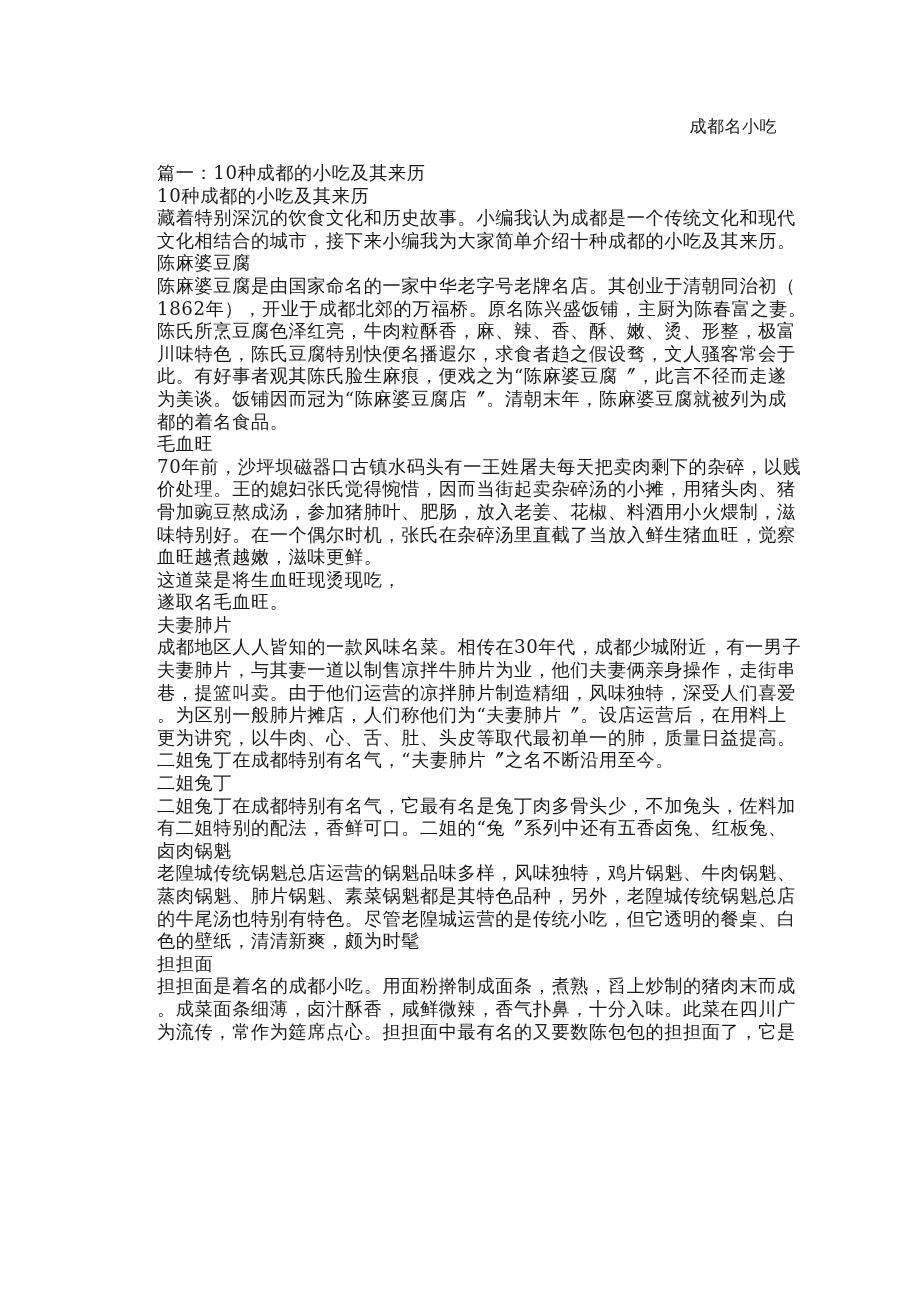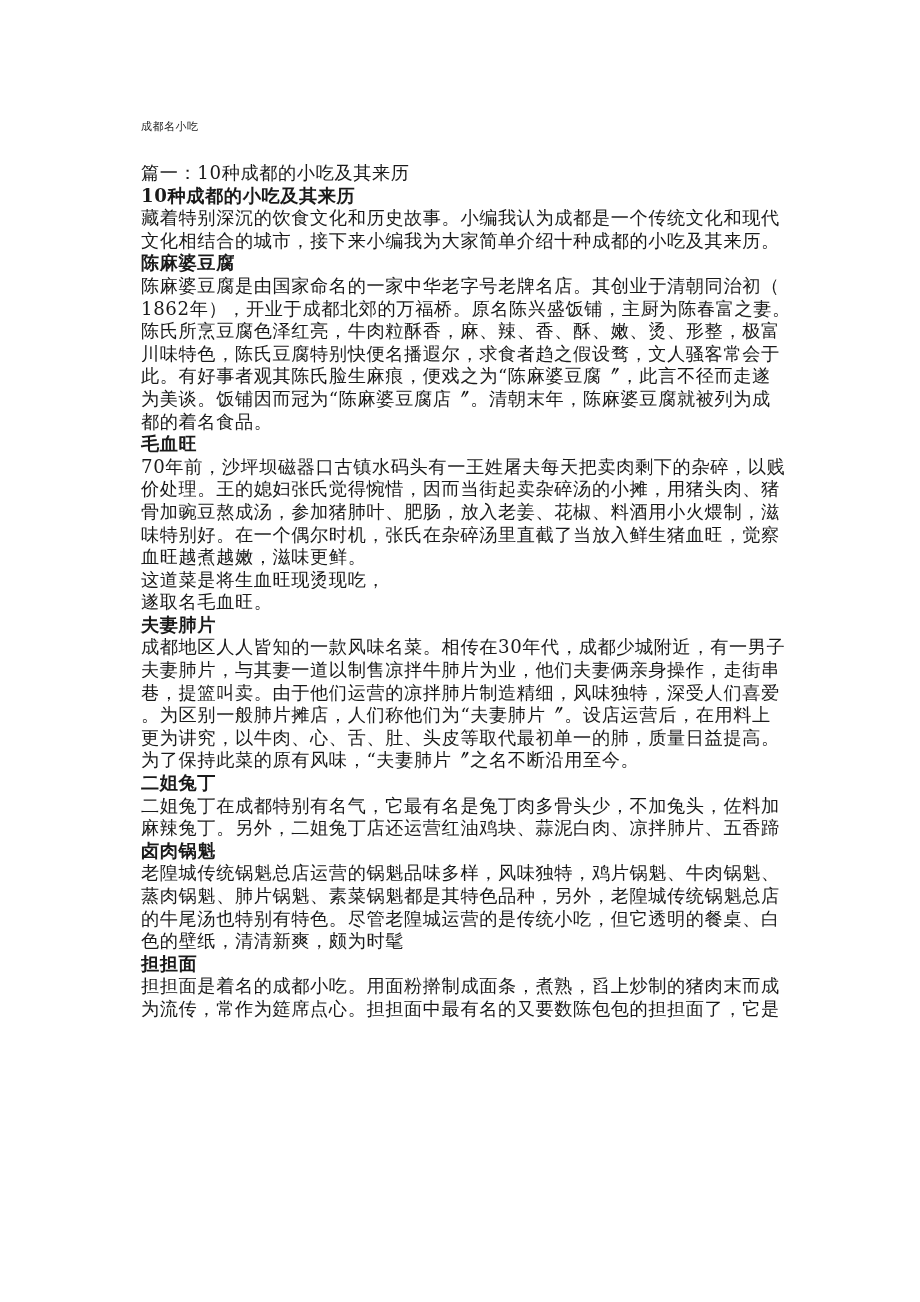--- a/index.html
+++ b/index.html
@@ -15,37 +15,39 @@
       font-family: "DejaVu Serif", "Liberation Serif", serif;
       color: #1a1a1a;
     }
     .page {
       position: absolute;
       left: 141px;
       top: 116px;
       width: 636px;
     }
     .doc-title {
-      text-align: left;
-      font-size: 11px;
+      text-align: right;
+      font-size: 17px;
       line-height: 22px;
       height: 22px;
       margin: 0 0 24px 0;
       font-weight: normal;
       letter-spacing: 0.5px;
+      font-family: Liberation Serif, serif;
     }
     .line {
       font-size: 18.2px;
       line-height: 22.6px;
       height: 22.6px;
       white-space: nowrap;
       letter-spacing: 0.6px;
+      margin-left: 16px;
     }
     .heading {
-      font-weight: bold;
+      font-weight: normal;
     }
   </style>
 </head>
 <body>
 
 <div class="page">
   <div class="doc-title">成都名小吃</div>
   <div>
     <div class="line">篇一：10种成都的小吃及其来历</div>
     <div class="line heading">10种成都的小吃及其来历</div>
@@ -69,29 +71,30 @@
     <div class="line">血旺越煮越嫩，滋味更鲜。</div>
     <div class="line">这道菜是将生血旺现烫现吃，</div>
     <div class="line">遂取名毛血旺。</div>
 
     <div class="line heading">夫妻肺片</div>
     <div class="line">成都地区人人皆知的一款风味名菜。相传在30年代，成都少城附近，有一男子</div>
     <div class="line">夫妻肺片，与其妻一道以制售凉拌牛肺片为业，他们夫妻俩亲身操作，走街串</div>
     <div class="line">巷，提篮叫卖。由于他们运营的凉拌肺片制造精细，风味独特，深受人们喜爱</div>
     <div class="line">。为区别一般肺片摊店，人们称他们为“夫妻肺片〞。设店运营后，在用料上</div>
     <div class="line">更为讲究，以牛肉、心、舌、肚、头皮等取代最初单一的肺，质量日益提高。</div>
-    <div class="line">为了保持此菜的原有风味，“夫妻肺片〞之名不断沿用至今。</div>
+    <div class="line">二姐兔丁在成都特别有名气，“夫妻肺片〞之名不断沿用至今。</div>
 
     <div class="line heading">二姐兔丁</div>
     <div class="line">二姐兔丁在成都特别有名气，它最有名是兔丁肉多骨头少，不加兔头，佐料加</div>
-    <div class="line">麻辣兔丁。另外，二姐兔丁店还运营红油鸡块、蒜泥白肉、凉拌肺片、五香蹄</div>
+    <div class="line">有二姐特别的配法，香鲜可口。二姐的“兔〞系列中还有五香卤兔、红板兔、</div>
 
     <div class="line heading">卤肉锅魁</div>
     <div class="line">老隍城传统锅魁总店运营的锅魁品味多样，风味独特，鸡片锅魁、牛肉锅魁、</div>
     <div class="line">蒸肉锅魁、肺片锅魁、素菜锅魁都是其特色品种，另外，老隍城传统锅魁总店</div>
     <div class="line">的牛尾汤也特别有特色。尽管老隍城运营的是传统小吃，但它透明的餐桌、白</div>
     <div class="line">色的壁纸，清清新爽，颇为时髦</div>
 
     <div class="line heading">担担面</div>
     <div class="line">担担面是着名的成都小吃。用面粉擀制成面条，煮熟，舀上炒制的猪肉末而成</div>
+    <div class="line">。成菜面条细薄，卤汁酥香，咸鲜微辣，香气扑鼻，十分入味。此菜在四川广</div>
     <div class="line">为流传，常作为筵席点心。担担面中最有名的又要数陈包包的担担面了，它是</div>
   </div>
 </div>
 
 </body></html>

